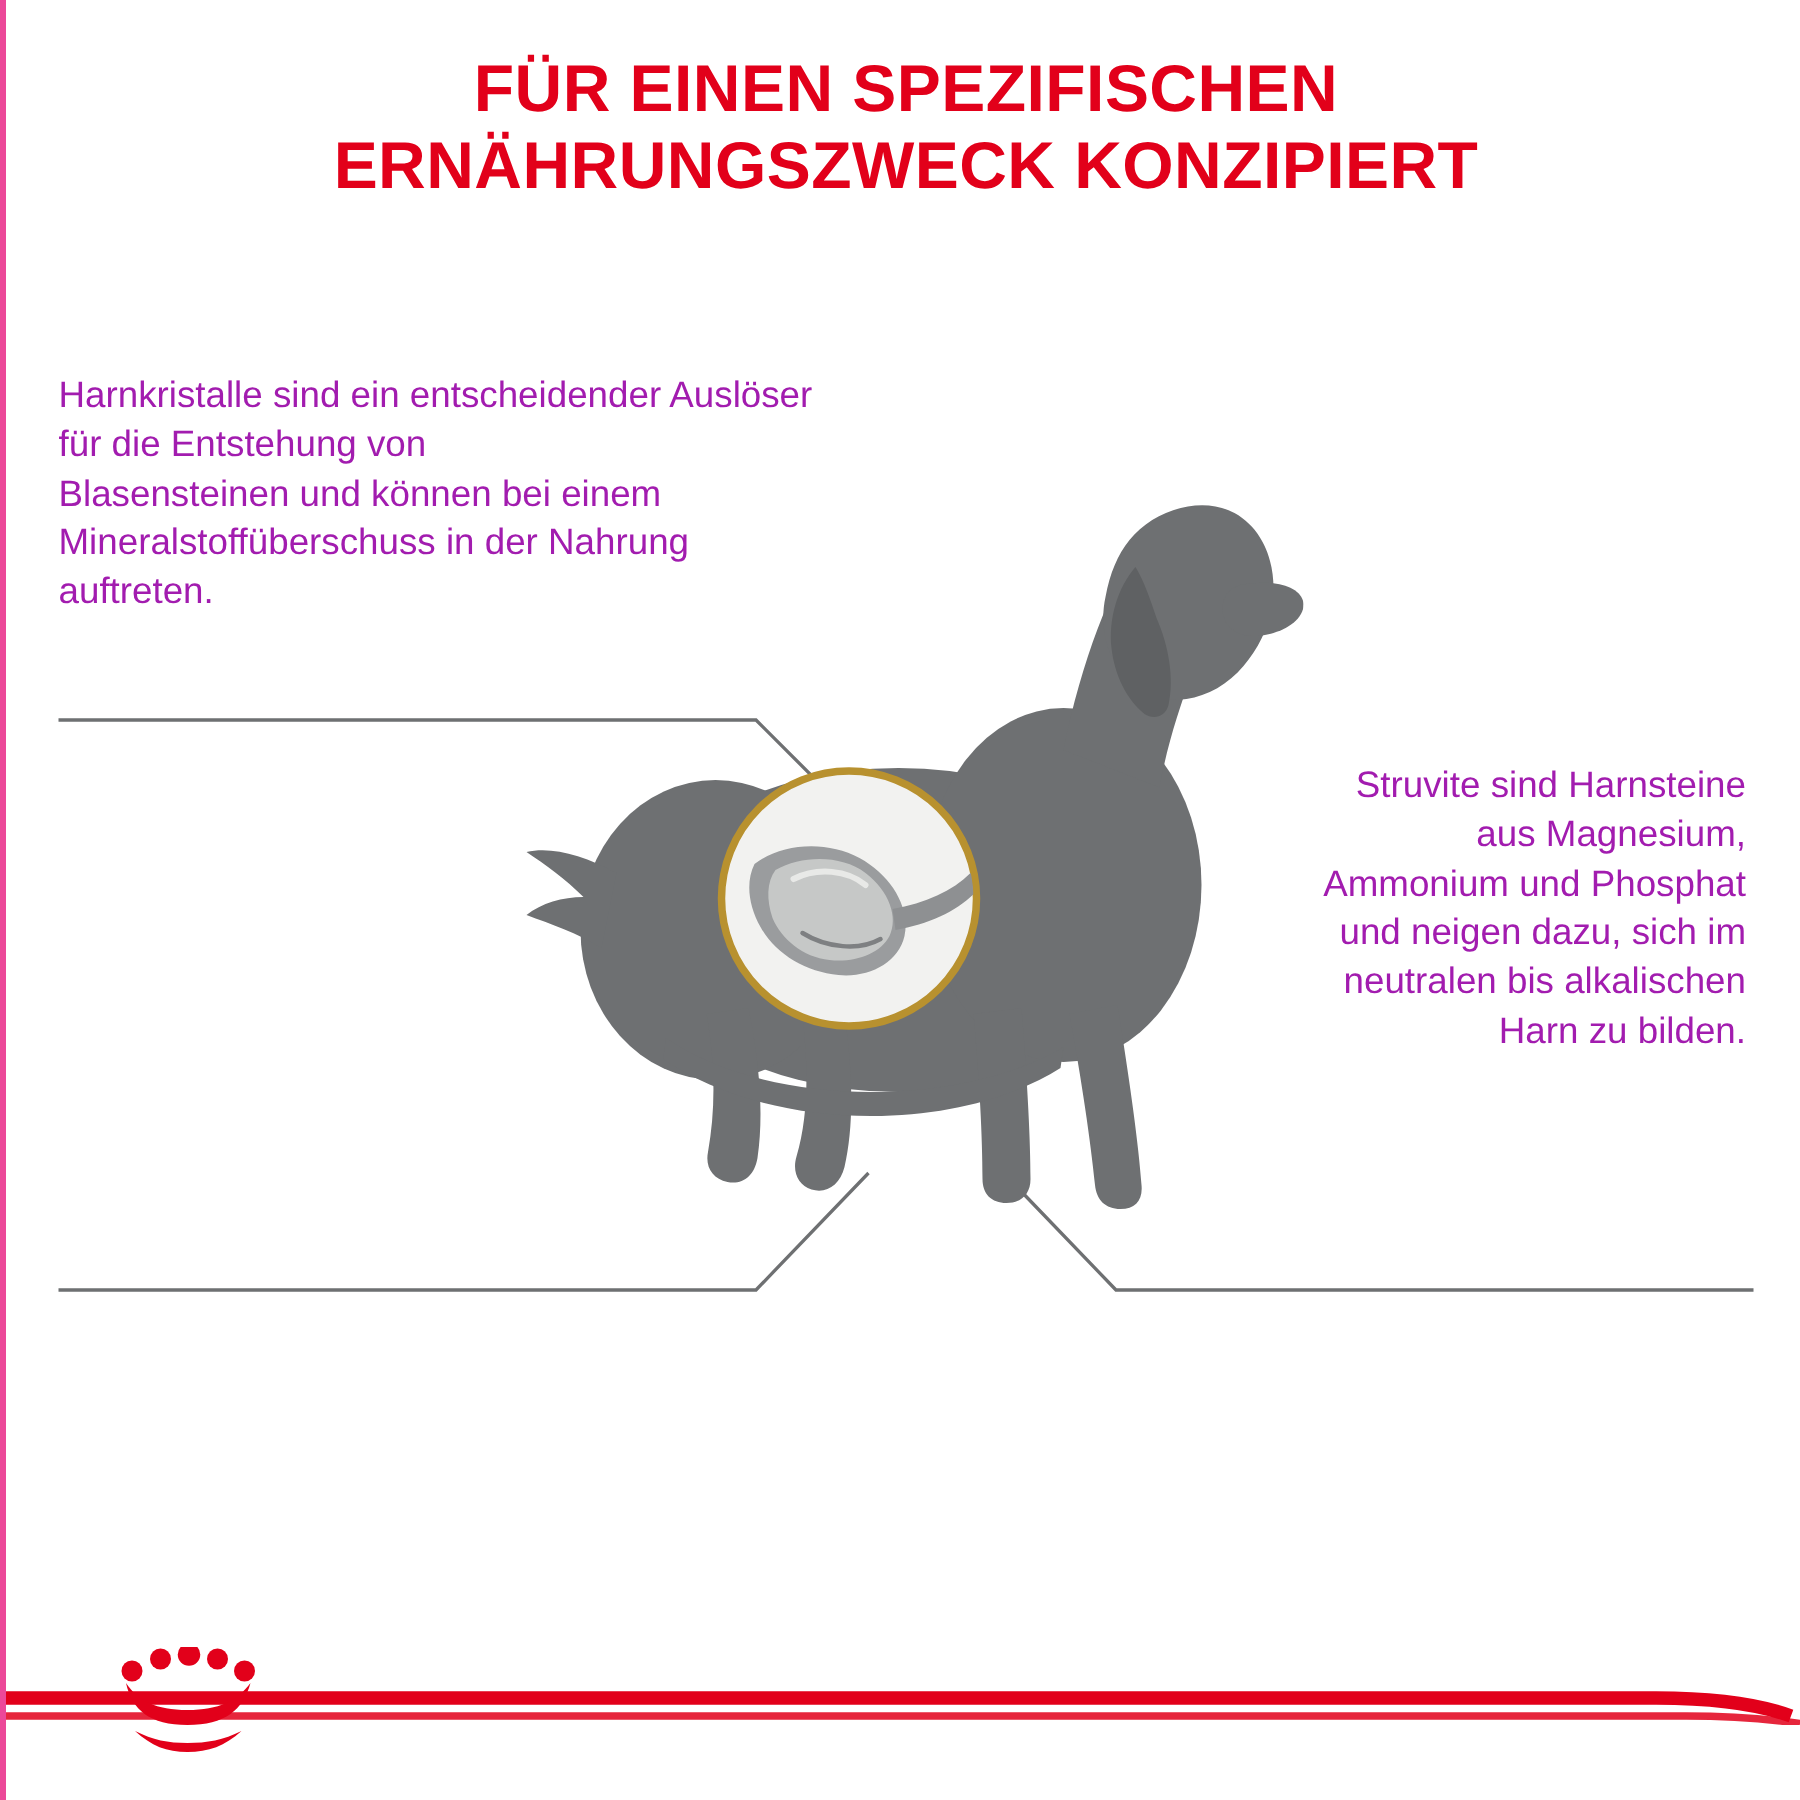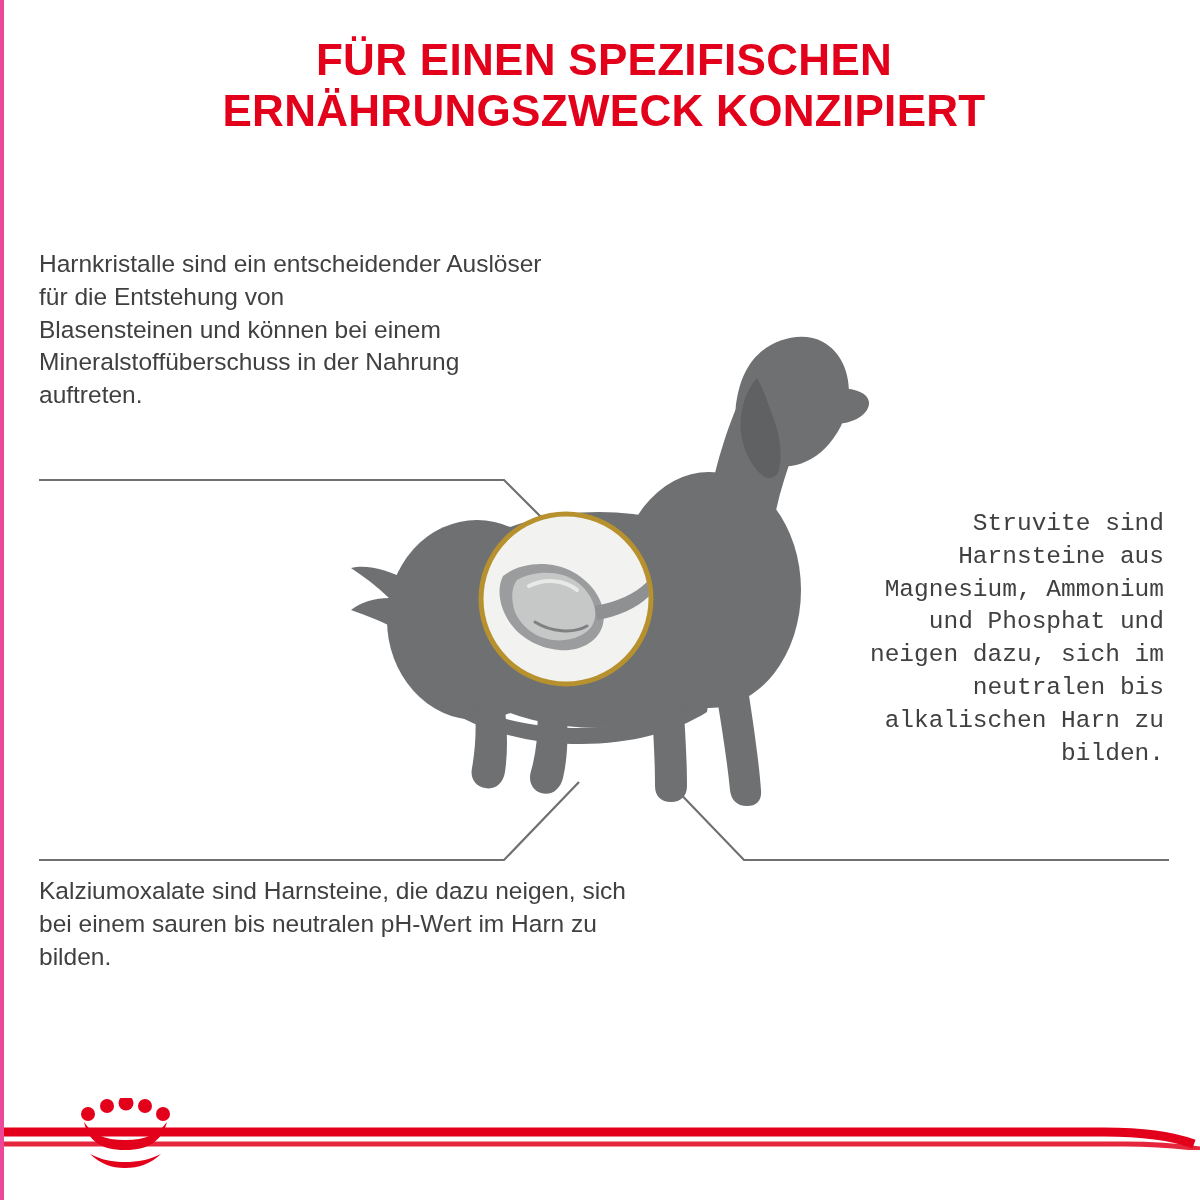--- a/index.html
+++ b/index.html
@@ -32,37 +32,36 @@
     color: #e2001a;
     font-size: 44px;
     font-weight: bold;
     line-height: 1.16;
     letter-spacing: 0.3px;
   }
 
   
   .copy {
     position: absolute;
-    color: #404040;
+    color: #a21caf;
     font-size: 24.5px;
     line-height: 1.34;
     white-space: pre-line;
   }
   .copy-topleft {
     left: 35px;
     top: 248px;
     width: 600px;
     text-align: left;
   }
   .copy-right {
     right: 36px;
     top: 508px;
     width: 300px;
     text-align: right;
-    font-family: Liberation Mono, monospace;
   }
   .copy-bottomleft {
     left: 35px;
     top: 875px;
     width: 600px;
     text-align: left;
   }
 
   
   .connector {
@@ -115,21 +114,20 @@
   </div>
 
   <div class="copy copy-topleft">Harnkristalle sind ein entscheidender Auslöser
 für die Entstehung von
 Blasensteinen und können bei einem
 Mineralstoffüberschuss in der Nahrung
 auftreten.</div>
 
   <div class="copy copy-right">Struvite sind Harnsteine aus Magnesium, Ammonium und Phosphat und neigen dazu, sich im neutralen bis alkalischen Harn zu bilden.</div>
 
-  <div class="copy copy-bottomleft">Kalziumoxalate sind Harnsteine, die dazu neigen, sich bei einem sauren bis neutralen pH-Wert im Harn zu bilden.</div>
 
   <svg class="connector" style="left:30px; top:470px;" width="680" height="120" viewBox="0 0 680 120">
     <polyline points="5,10 470,10 545,85" fill="none" stroke="#6e7072" stroke-width="2.2"></polyline>
   </svg>
 
   <svg class="connector" style="left:30px; top:760px;" width="680" height="120" viewBox="0 0 680 120">
     <polyline points="5,100 470,100 545,22" fill="none" stroke="#6e7072" stroke-width="2.2"></polyline>
   </svg>
 
   <svg class="connector" style="left:600px; top:760px;" width="570" height="120" viewBox="0 0 570 120">

